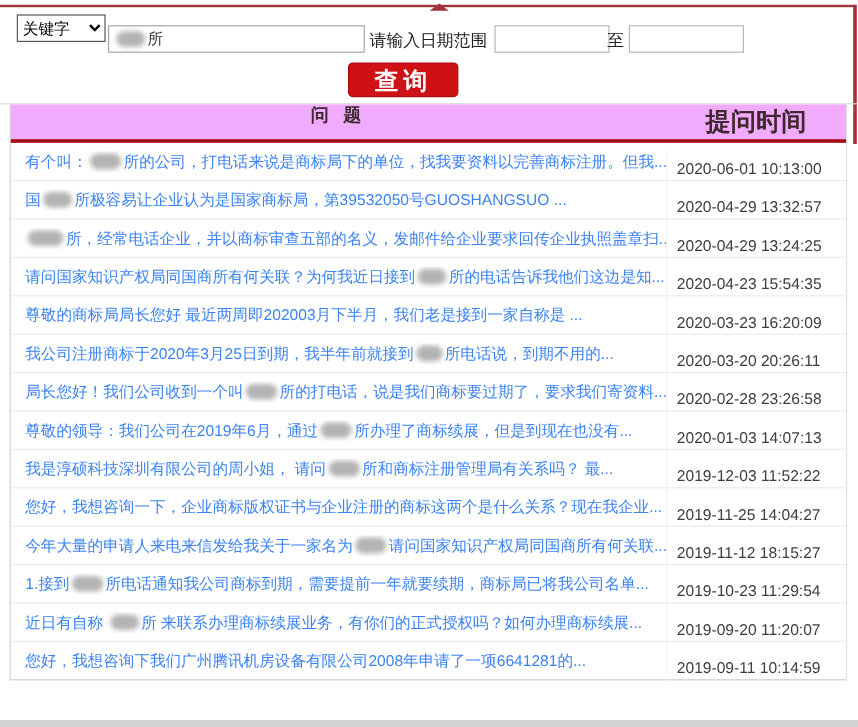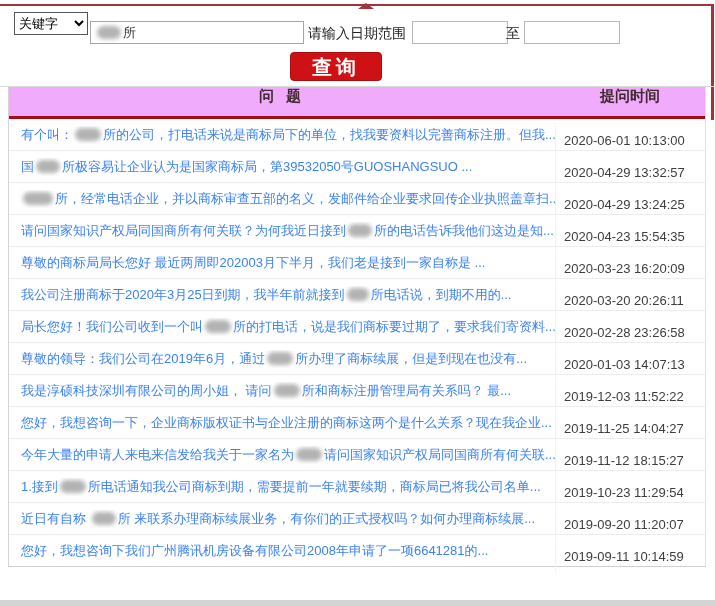--- a/index.html
+++ b/index.html
@@ -28,21 +28,21 @@
   .search-btn{position:absolute;left:290px;top:52px;width:92px;height:29px;background:#cd1115;
     border:1px solid #a80d10;border-radius:4px;color:#fff;font-size:20px;font-weight:bold;
     letter-spacing:4px;cursor:pointer;font-family:inherit;padding-left:6px;}
 
   
   .divider{position:absolute;left:0;top:86px;width:715px;height:1px;background:#d8d8d8;}
   .qtable{position:absolute;left:8px;top:87px;width:698px;background:#fff;
     border-left:1px solid #d4d4d4;border-right:1px solid #e2e2e2;border-bottom:1px solid #cfcfcf;box-sizing:border-box;}
   .thead{display:flex;height:29px;background:#f0abfc;border-bottom:3px solid #a50d12;}
   .th-q{flex:1;text-align:center;font-size:15px;font-weight:bold;color:#3f282e;letter-spacing:4px;}
-  .th-t{width:150px;text-align:center;font-size:15px;font-weight:bold;color:#3f282e;}
+  .th-t{width:150px;text-align:center;font-size:21px;font-weight:bold;color:#3f282e;}
   .row{display:flex;height:31px;border-bottom:1px solid #ececec;align-items:center;}
   .row:last-child{border-bottom:none;gap:24px;}
   .cell-q{flex:1;min-width:0;padding-left:12px;font-size:13px;color:#3b82f6;
     white-space:nowrap;overflow:hidden;cursor:pointer;}
   .cell-t{width:141px;padding-left:8px;font-size:13px;color:#3d3d3d;border-left:1px solid #f2f2f2;
     height:31px;line-height:31px;flex:none;margin-top:12px;}
   .footer-strip{position:absolute;left:0;top:600px;width:715px;height:6px;background:#d4d4d4;}
 </style>
 </head>
 <body>

